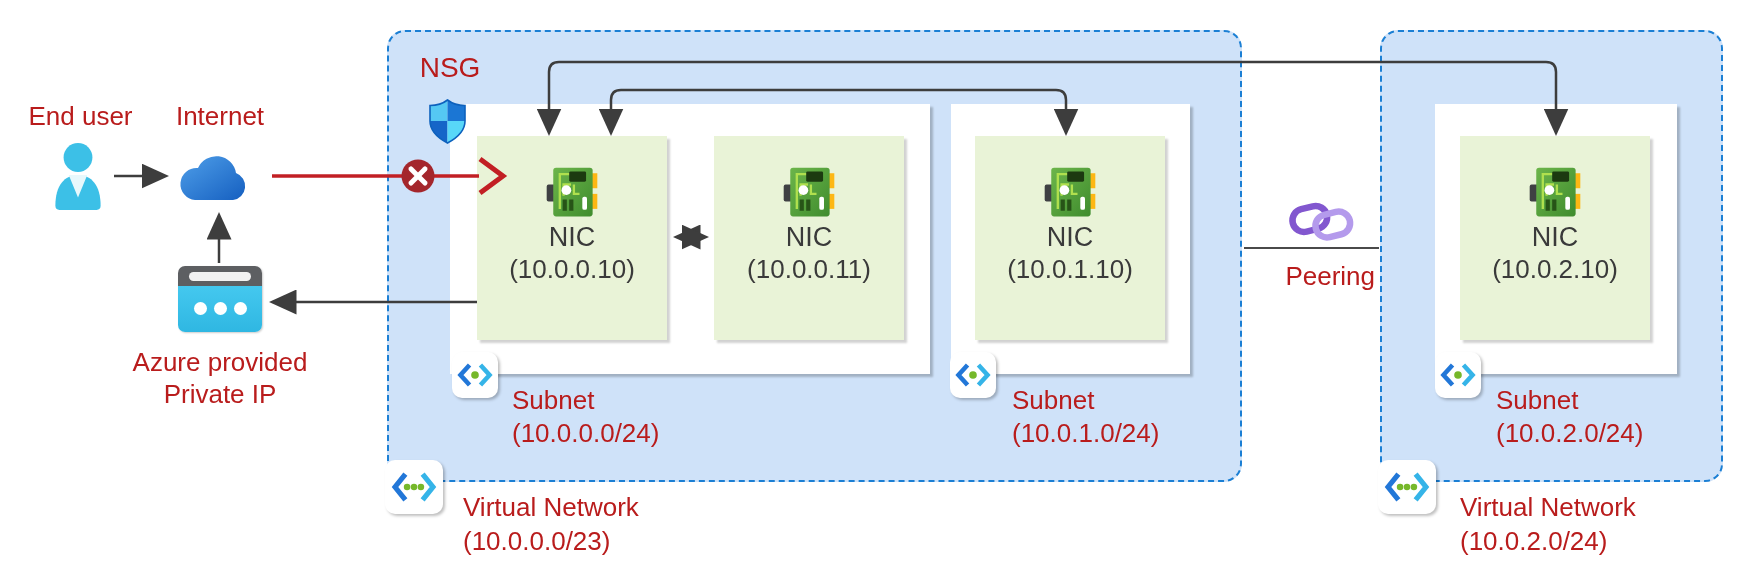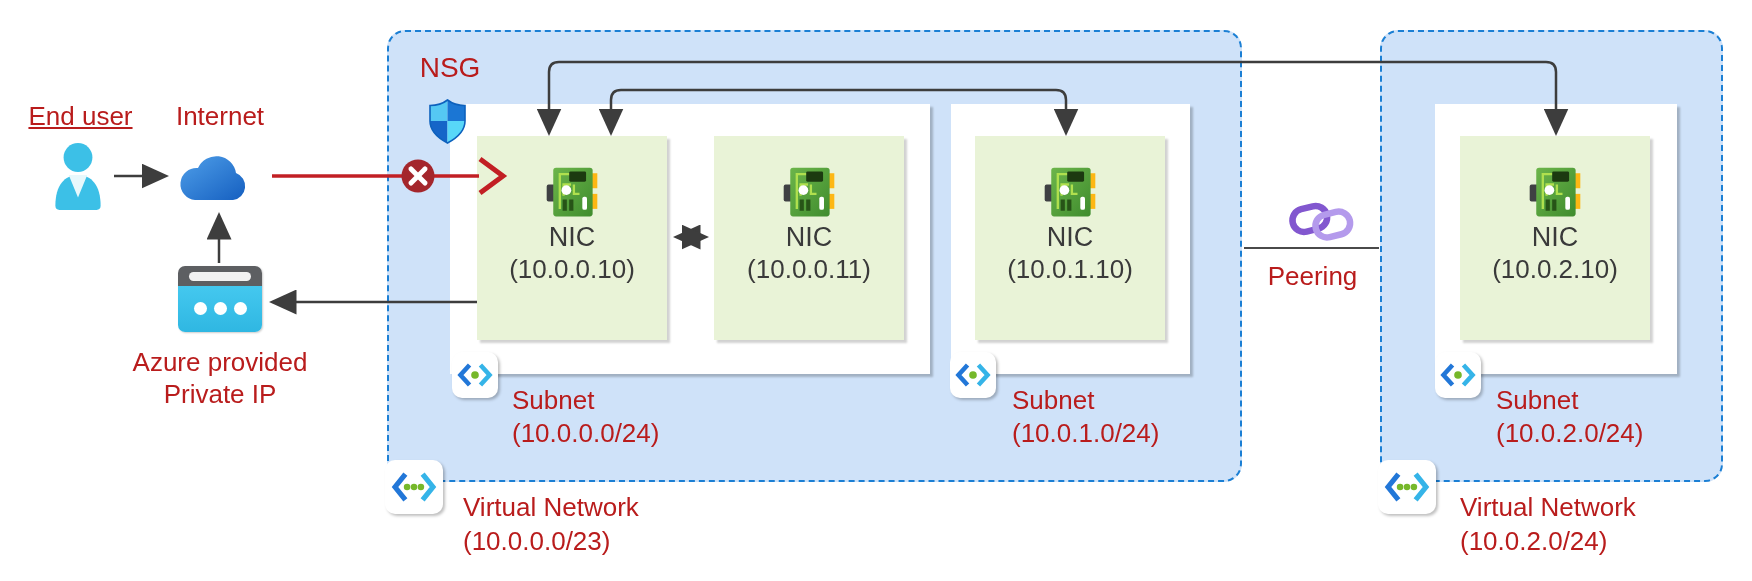--- a/index.html
+++ b/index.html
@@ -236,21 +236,21 @@
 
     <g>
       <line x1="1244" y1="248" x2="1379" y2="248" stroke="#4a4a4a" stroke-width="2"></line>
     </g>
     <g transform="translate(1290,212) rotate(-14)">
       <rect x="0" y="0" width="35" height="23" rx="11.5" fill="none" stroke="#8257cf" stroke-width="6.5"></rect>
       <rect x="21" y="11" width="35" height="23" rx="11.5" fill="none" stroke="#b49aec" stroke-width="6.5"></rect>
     </g>
   </svg>
 
-  <div class="lbl center" style="left:18px;top:100px;width:125px;text-decoration:underline;">End user</div>
+  <div class="lbl center" style="left:18px;top:100px;width:125px;">End user</div>
   <div class="lbl center" style="left:155px;top:100px;width:130px;">Internet</div>
 
   <div class="lbl center" style="left:100px;top:346px;width:240px;">
     <div>Azure provided</div>
     <div>Private IP</div>
   </div>
 
   <div class="lbl center z6" style="left:405px;top:52px;width:90px;font-size:28px;">NSG</div>
 
   <div class="lbl z6" style="left:512px;top:384px;line-height:33px;">
@@ -268,15 +268,15 @@
 
   <div class="lbl z6" style="left:463px;top:490px;line-height:34px;">
     <div>Virtual Network</div>
     <div>(10.0.0.0/23)</div>
   </div>
   <div class="lbl z6" style="left:1460px;top:490px;line-height:34px;">
     <div>Virtual Network</div>
     <div>(10.0.2.0/24)</div>
   </div>
 
-  <div class="lbl center z6" style="left:1250px;top:260px;width:125px;">Peering</div>
+  <div class="lbl center z6" style="left:1250px;top:260px;width:125px;text-align:right;">Peering</div>
 
 </div>
 
 </body></html>

